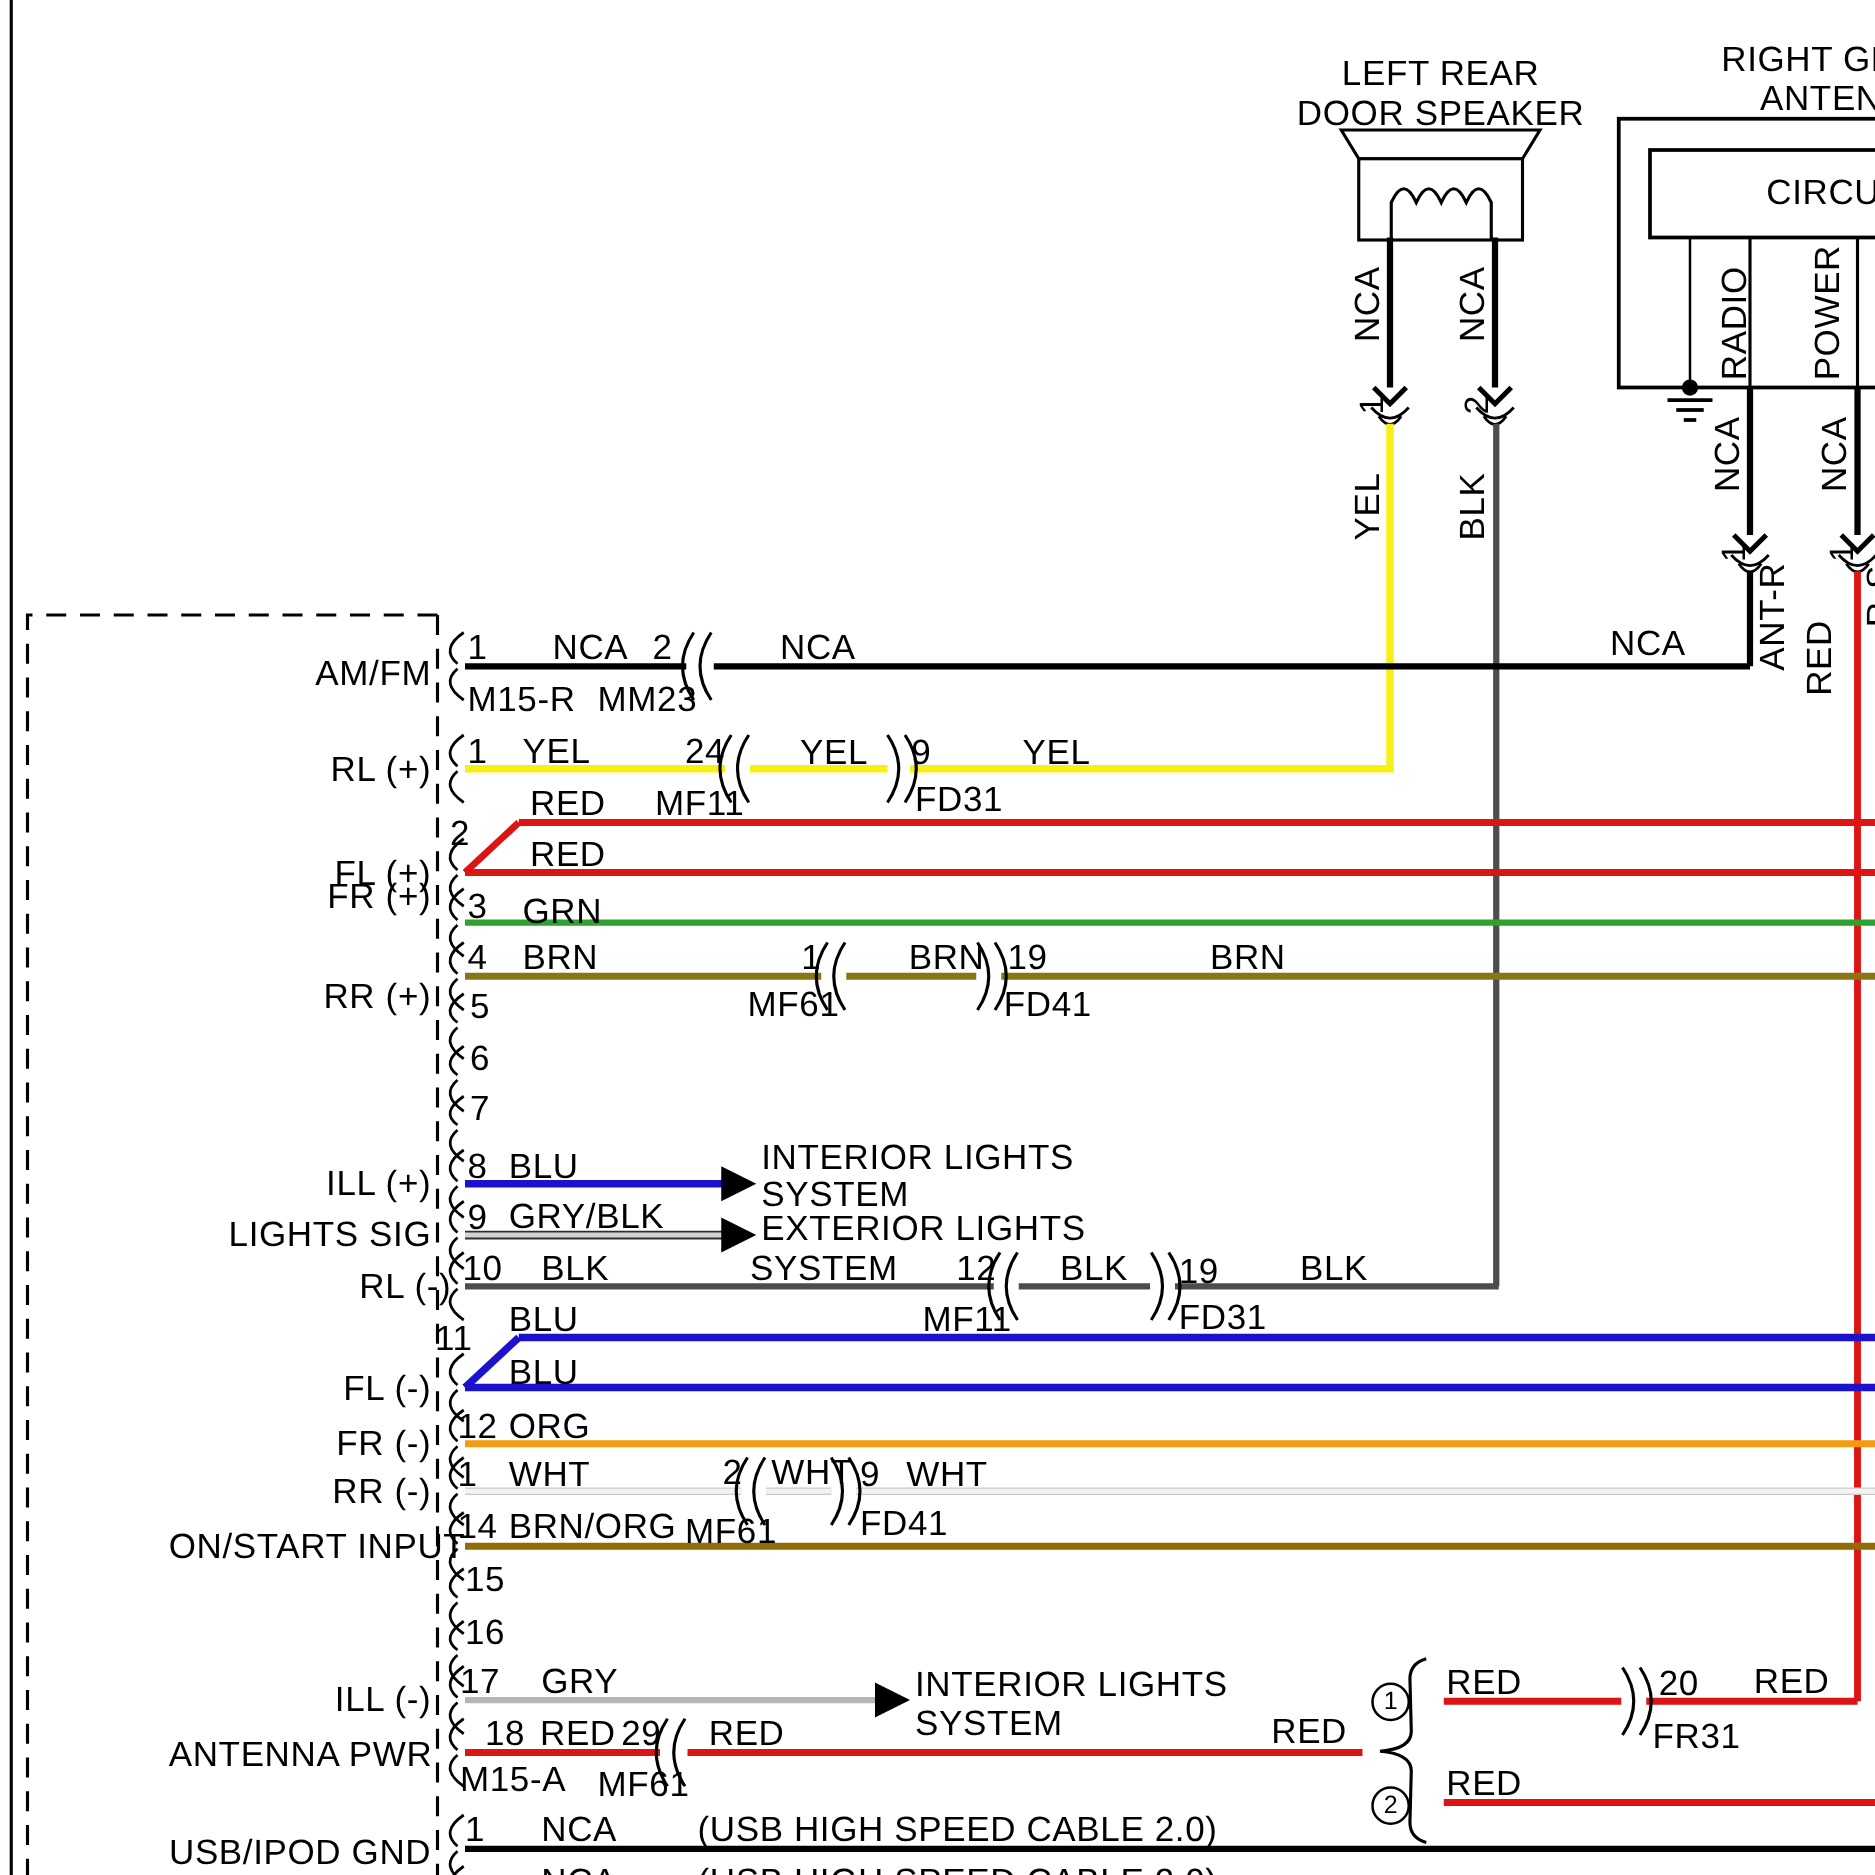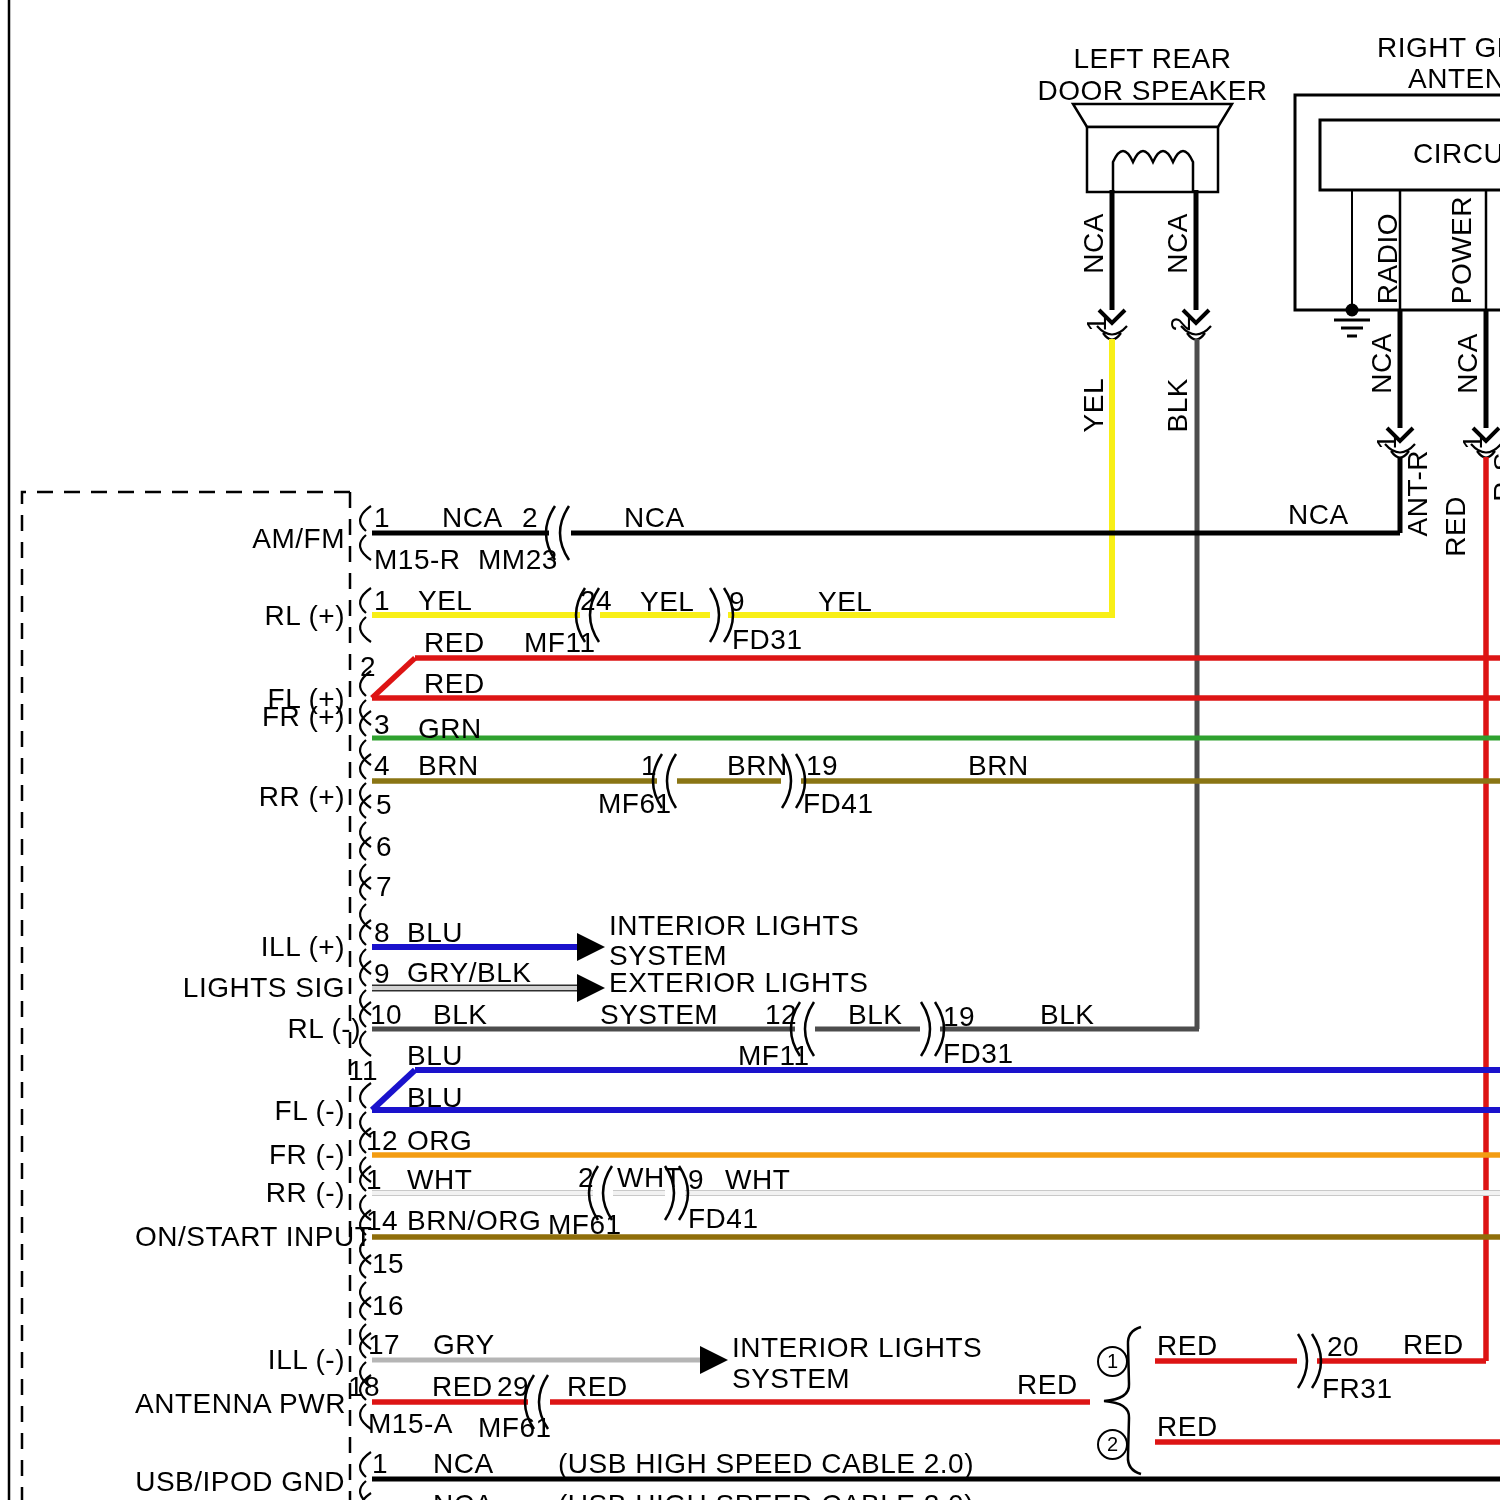--- a/index.html
+++ b/index.html
@@ -221,31 +221,31 @@
 <div class="t" style="left:374px;top:918px">8</div>
 <div class="t" style="left:374px;top:959px">9</div>
 <div class="t" style="left:370px;top:1000px">10</div>
 <div class="t" style="left:348px;top:1056px">11</div>
 <div class="t" style="left:366px;top:1126px">12</div>
 <div class="t" style="left:366px;top:1165px">1</div>
 <div class="t" style="left:366px;top:1206px">14</div>
 <div class="t" style="left:372px;top:1249px">15</div>
 <div class="t" style="left:372px;top:1291px">16</div>
 <div class="t" style="left:368px;top:1330px">17</div>
-<div class="t" style="left:348px;top:1372px">18</div>
+<div class="t" style="left:388px;top:1372px">18</div>
 <div class="t" style="left:372px;top:1449px">1</div>
 
 <div class="t" style="left:442px;top:503px">NCA</div>
 <div class="t" style="left:522px;top:503px">2</div>
 <div class="t" style="left:624px;top:503px">NCA</div>
 <div class="t" style="left:374px;top:545px">M15-R</div>
 <div class="t" style="left:478px;top:545px">MM23</div>
 
 <div class="t" style="left:418px;top:586px">YEL</div>
-<div class="t" style="left:580px;top:586px">24</div>
+<div class="t" style="left:548px;top:586px">24</div>
 <div class="t" style="left:640px;top:587px">YEL</div>
 <div class="t" style="left:729px;top:587px">9</div>
 <div class="t" style="left:818px;top:587px">YEL</div>
 <div class="t" style="left:524px;top:628px">MF11</div>
 <div class="t" style="left:732px;top:625px">FD31</div>
 
 <div class="t" style="left:424px;top:628px">RED</div>
 <div class="t" style="left:424px;top:669px">RED</div>
 
 <div class="t" style="left:418px;top:714px">GRN</div>

